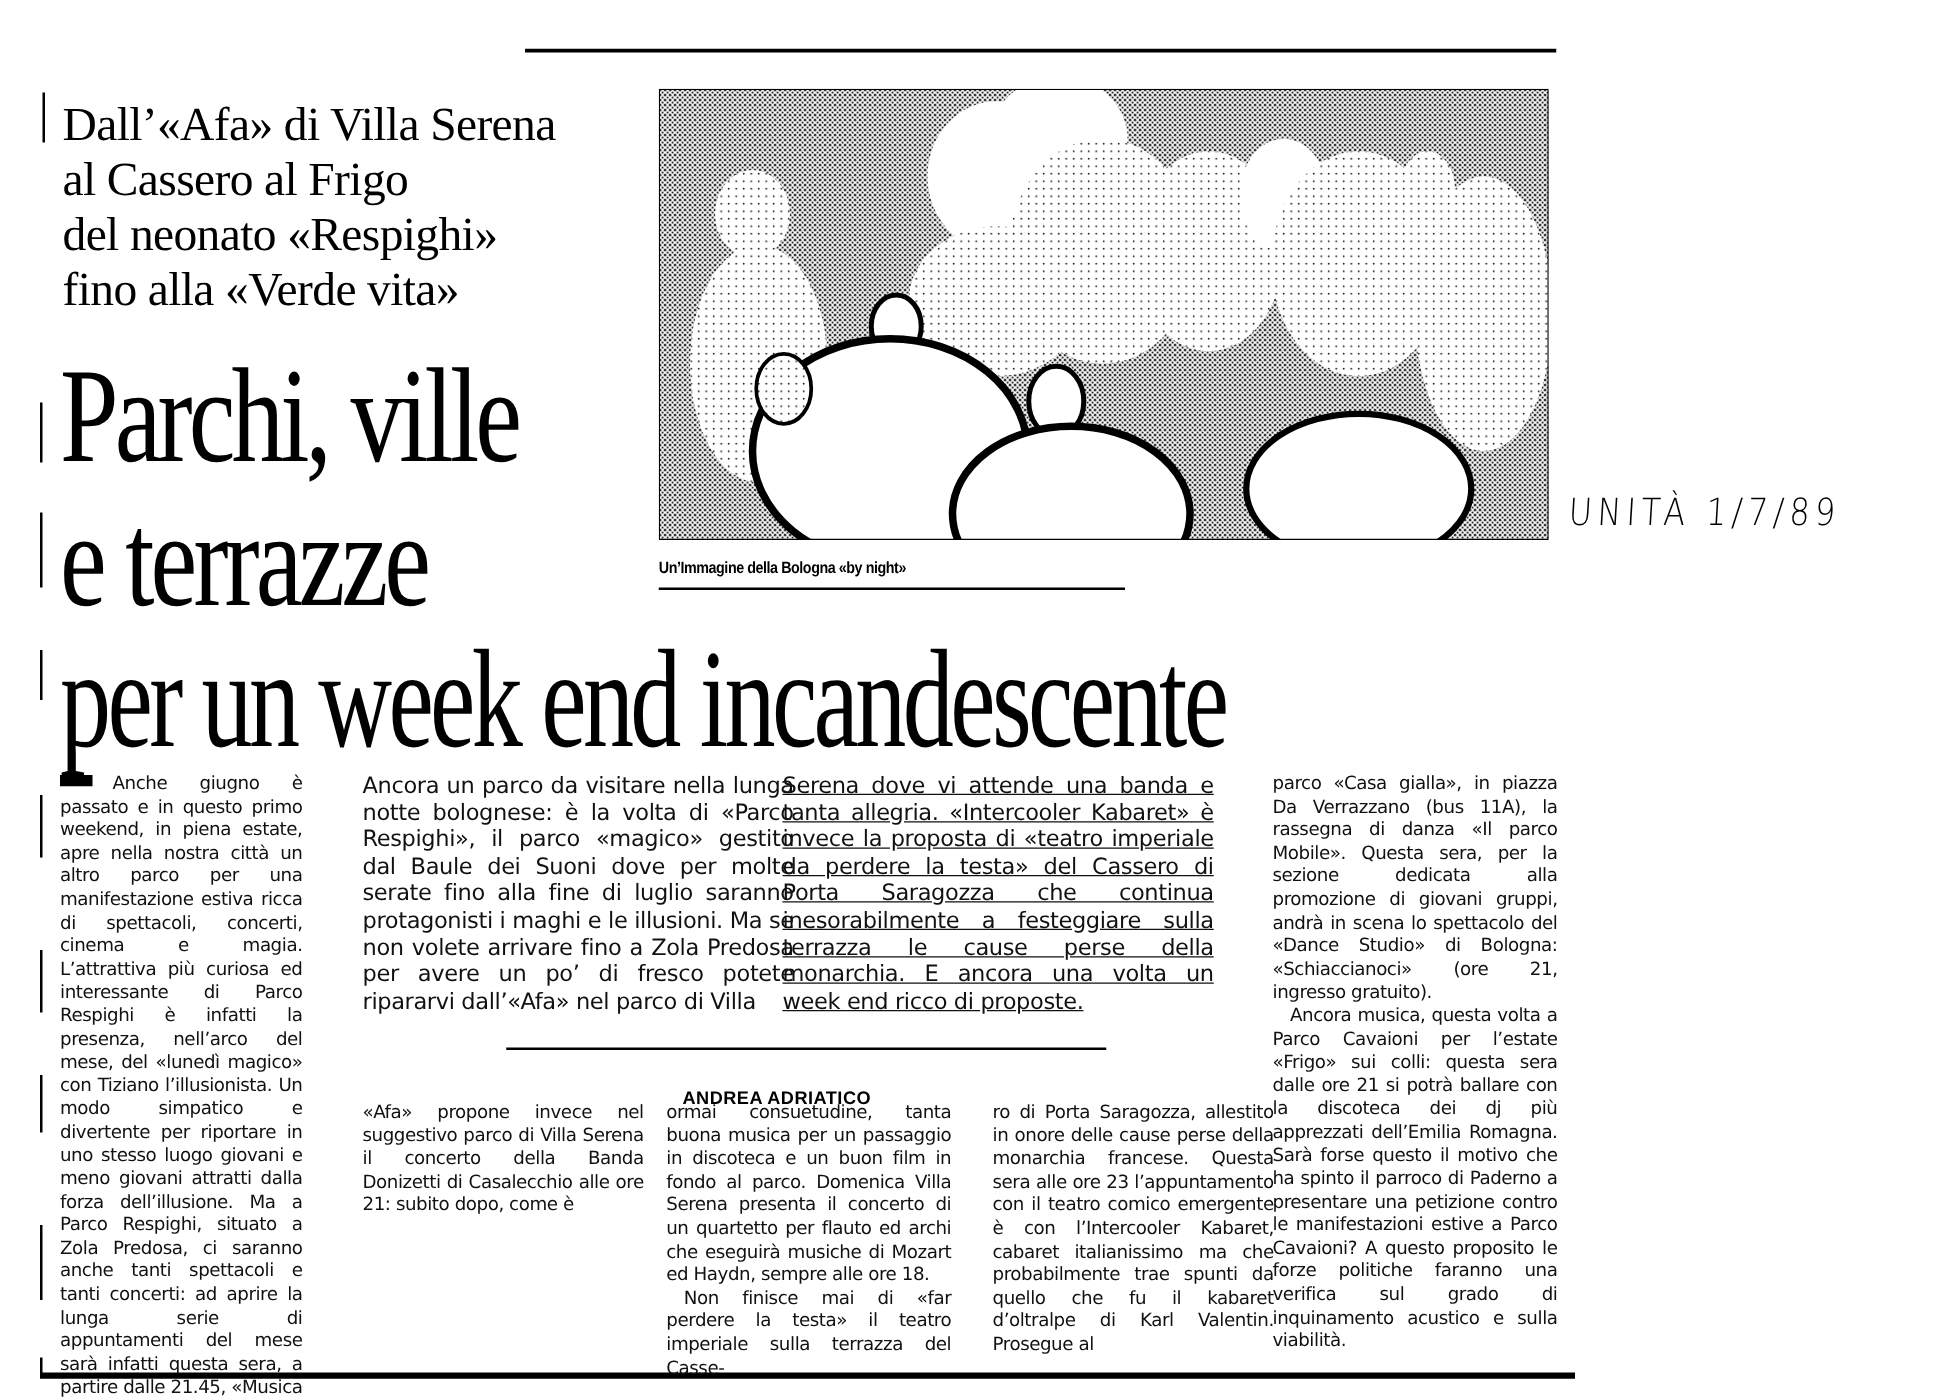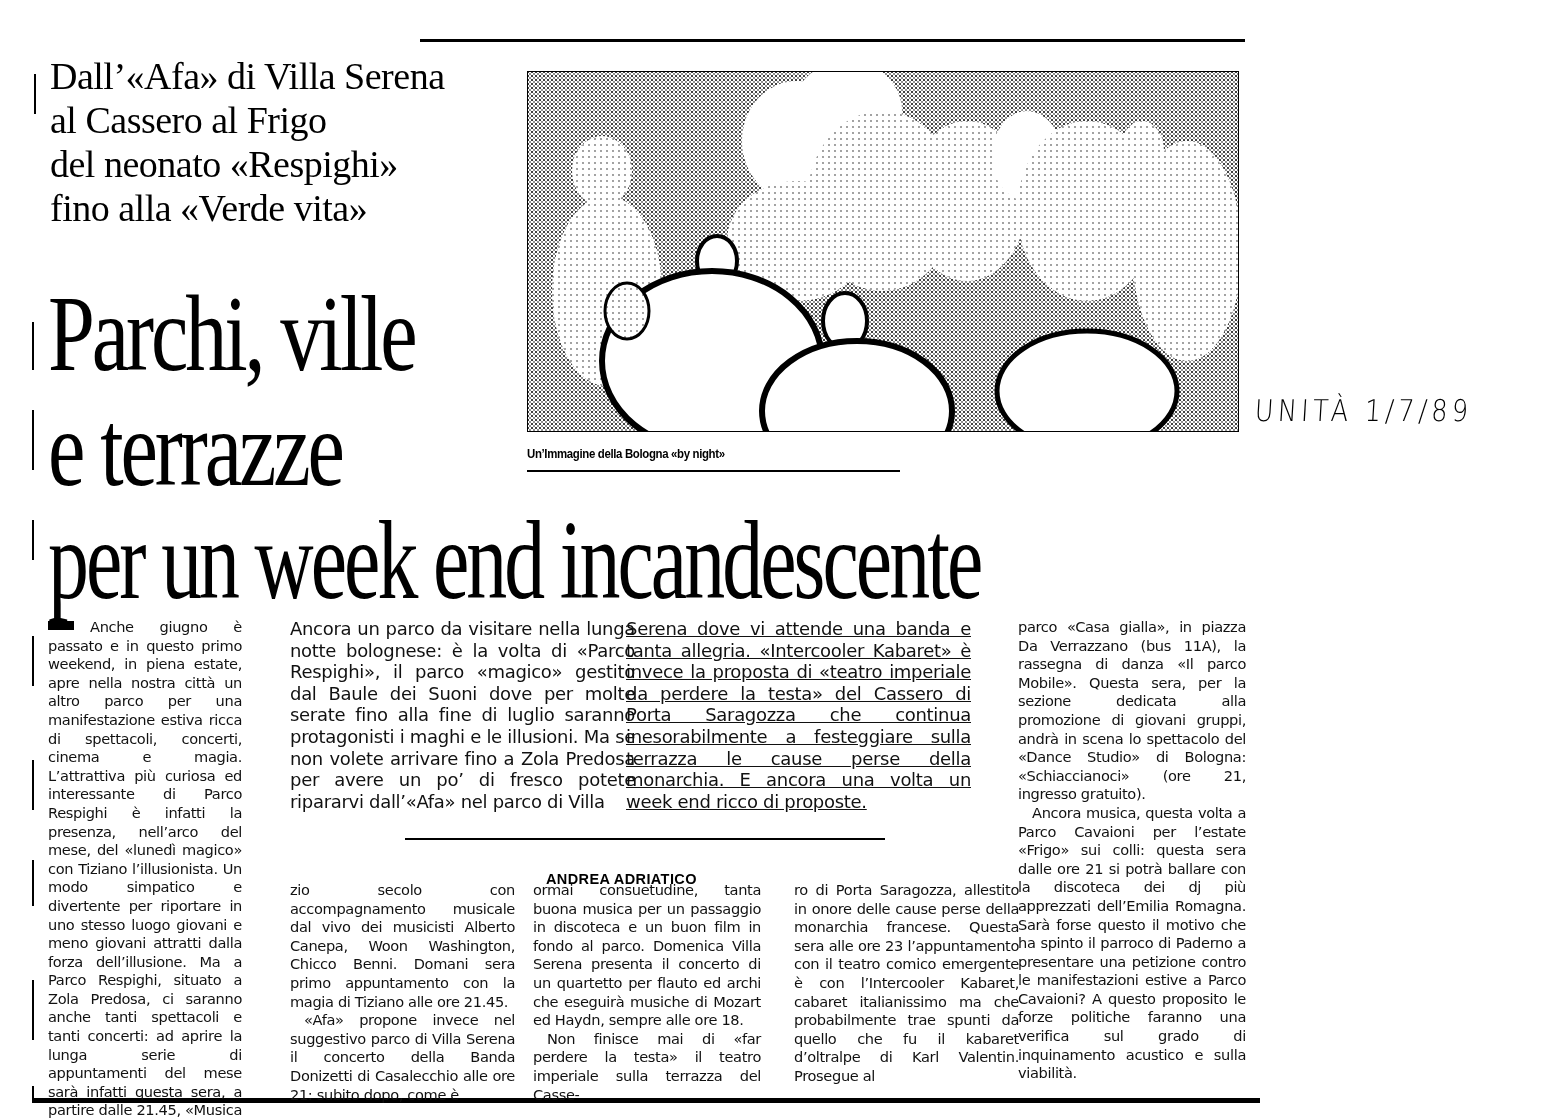--- a/index.html
+++ b/index.html
@@ -5,21 +5,21 @@
   * { margin: 0; padding: 0; box-sizing: border-box; }
   html, body { width: 1550px; height: 1120px; background: #ffffff; overflow: hidden; }
   body { position: relative; color: #000; font-family: "Liberation Serif", serif; }
 
   .top-rule { position: absolute; left: 420px; top: 39px; width: 825px; height: 3px; background: #000; }
   .bottom-rule { position: absolute; left: 32px; top: 1098px; width: 1228px; height: 5px; background: #000; }
   .bottom-rule-left { position: absolute; left: 32px; top: 1086px; width: 2px; height: 16px; background: #000; }
 
   .margin-mark { position: absolute; width: 2px; background: #000; }
 
-  .kicker { position: absolute; left: 50px; top: 54px; width: 470px;
+  .kicker { position: absolute; left: 50px; top: 78px; width: 470px;
     font-family: "Liberation Serif", serif; font-size: 38px; line-height: 44px; letter-spacing: -0.5px; }
   .kicker div { white-space: nowrap; }
 
   .headline { position: absolute; left: 48px; font-family: "Liberation Serif", serif;
     font-size: 108px; line-height: 108px; letter-spacing: -4px; transform: scaleX(0.78); transform-origin: left top; white-space: nowrap; }
   .h1 { top: 280px; }
   .h2 { top: 395px; }
   .h3 { top: 506px; font-size: 112px; transform: scaleX(0.73); }
 
   .photo { position: absolute; left: 527px; top: 71px; width: 712px; height: 361px; overflow: hidden;
@@ -134,21 +134,20 @@
 
 <div class="col col4">
   <p>parco «Casa gialla», in piazza Da Verrazzano (bus 11A), la rassegna di danza «Il parco Mobile». Questa sera, per la sezione dedicata alla promozione di giovani gruppi, andrà in scena lo spettacolo del «Dance Studio» di Bologna: «Schiaccianoci» (ore 21, ingresso gratuito).</p>
   <p>Ancora musica, questa volta a Parco Cavaioni per l’estate «Frigo» sui colli: questa sera dalle ore 21 si potrà ballare con la discoteca dei dj più apprezzati dell’Emilia Romagna. Sarà forse questo il motivo che ha spinto il parroco di Paderno a presentare una petizione contro le manifestazioni estive a Parco Cavaioni? A questo proposito le forze politiche faranno una verifica sul grado di inquinamento acustico e sulla viabilità.</p>
 </div>
 
 <div class="byline-rule"></div>
 <div class="byline">ANDREA ADRIATICO</div>
 
 <div class="col col2b">
-  <p>zio secolo con accompagnamento musicale dal vivo dei musicisti Alberto Canepa, Woon Washington, Chicco Benni. Domani sera primo appuntamento con la magia di Tiziano alle ore 21.45.</p>
   <p>«Afa» propone invece nel suggestivo parco di Villa Serena il concerto della Banda Donizetti di Casalecchio alle ore 21: subito dopo, come è</p>
 </div>
 
 <div class="col col3b">
   <p>ormai consuetudine, tanta buona musica per un passaggio in discoteca e un buon film in fondo al parco. Domenica Villa Serena presenta il concerto di un quartetto per flauto ed archi che eseguirà musiche di Mozart ed Haydn, sempre alle ore 18.</p>
   <p>Non finisce mai di «far perdere la testa» il teatro imperiale sulla terrazza del Casse-</p>
 </div>
 
 <div class="col col4b">
   <p>ro di Porta Saragozza, allestito in onore delle cause perse della monarchia francese. Questa sera alle ore 23 l’appuntamento con il teatro comico emergente è con l’Intercooler Kabaret, cabaret italianissimo ma che probabilmente trae spunti da quello che fu il kabaret d’oltralpe di Karl Valentin. Prosegue al</p>

